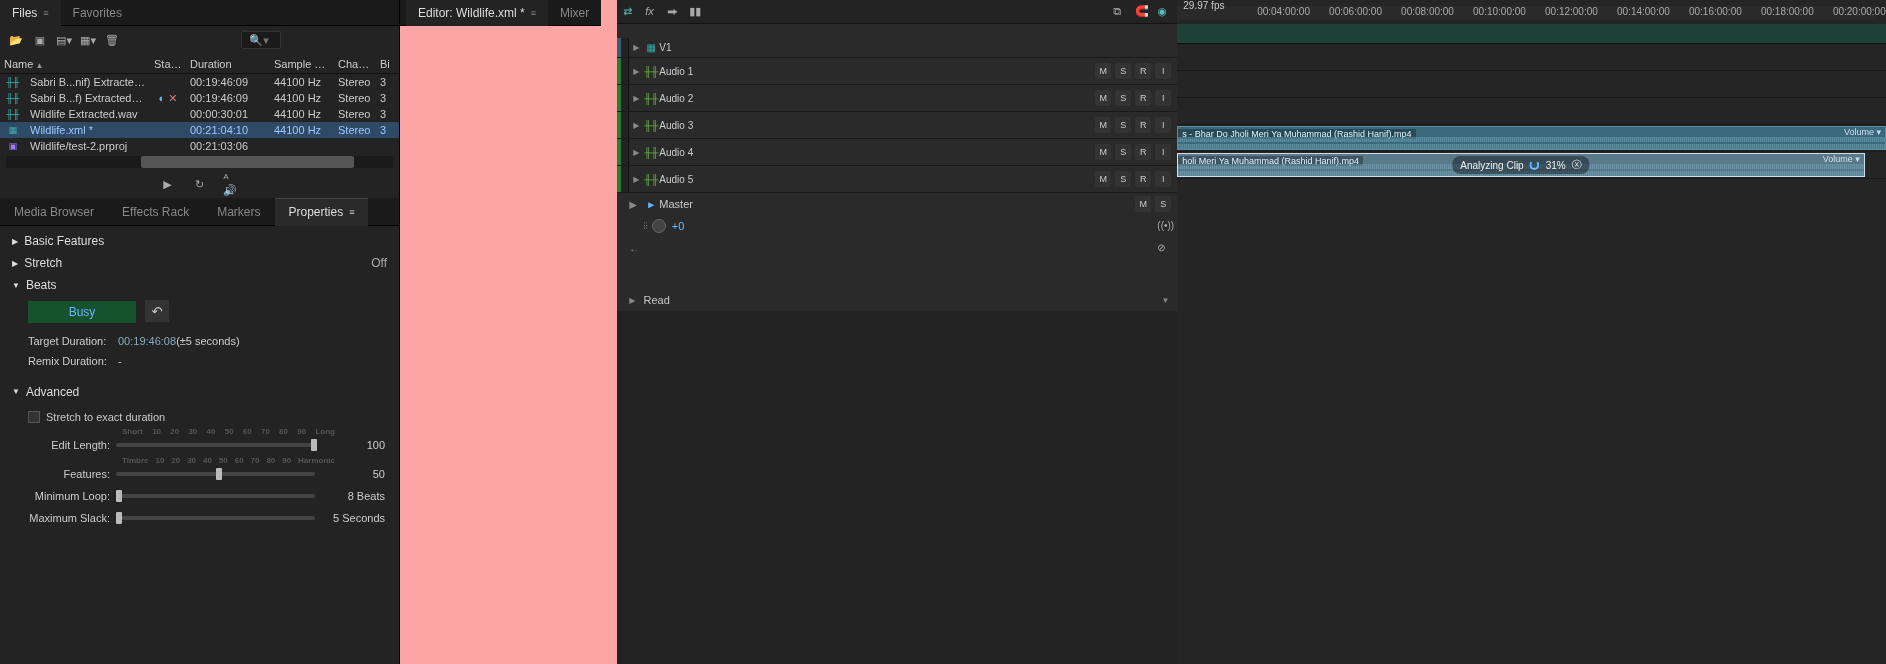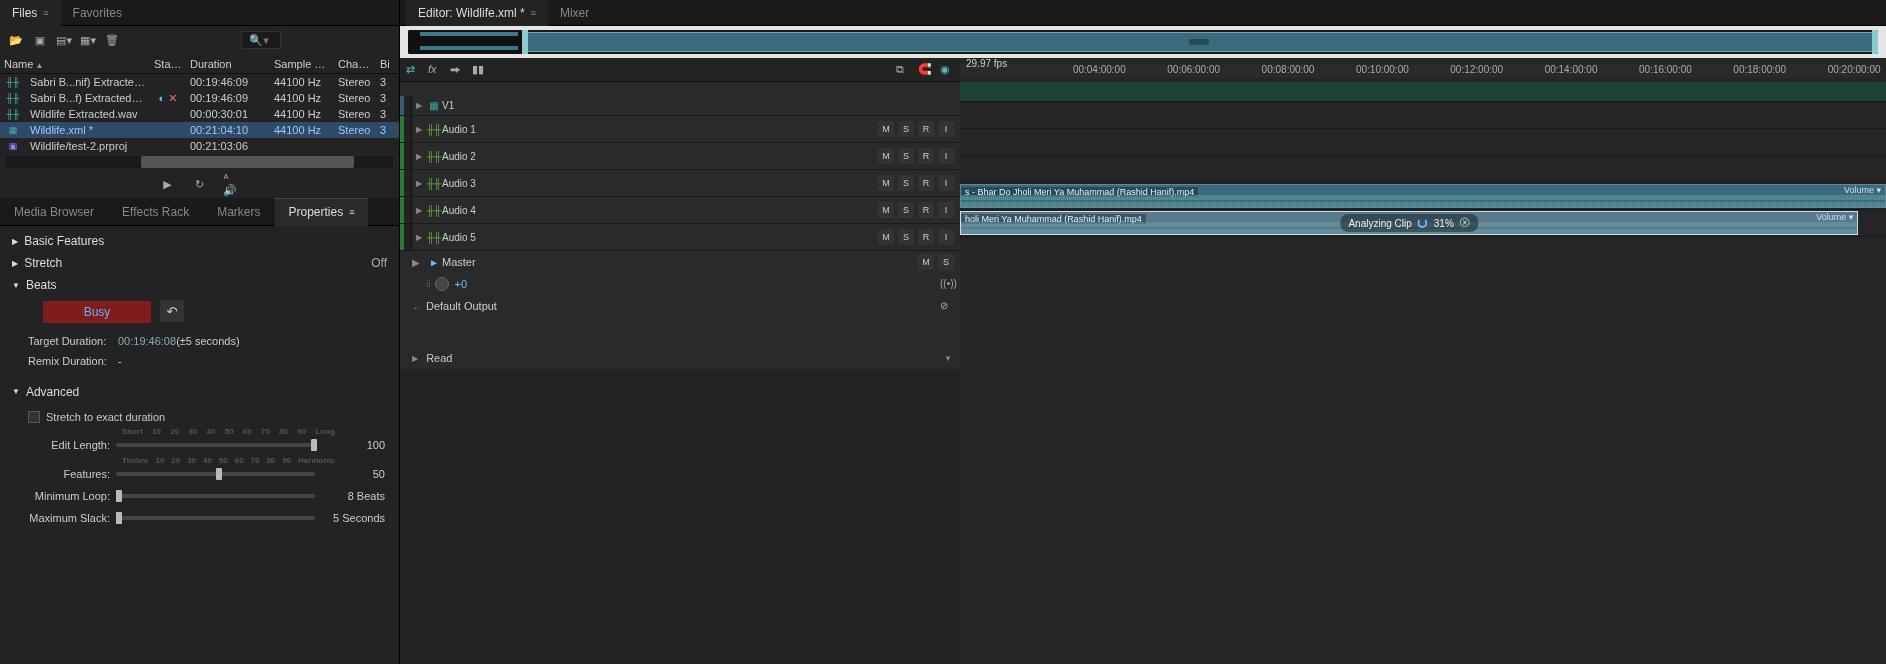--- a/index.html
+++ b/index.html
@@ -1,19 +1,19 @@
 <!DOCTYPE html>
 <html><head>
 <meta charset="utf-8">
 <style>
 * { margin: 0; padding: 0; box-sizing: border-box; font-family: "Segoe UI", Arial, sans-serif; }
 body { background: #1e1e1e; color: #c8c8c8; font-size: 11px; overflow: hidden; width: 1886px; height: 664px; }
 .app { display: flex; height: 100%; }
 .left-panel { width: 400px; background: #232323; display: flex; flex-direction: column; border-right: 1px solid #000; }
-.right-panel { flex: 1; background: #e5e5e5; display: flex; flex-direction: column; }
+.right-panel { flex: 1; background: #fca5a5; display: flex; }
 
 
 .tabs { display: flex; background: #1a1a1a; height: 26px; align-items: center; border-bottom: 1px solid #000; }
 .tab { padding: 0 12px; height: 26px; display: flex; align-items: center; color: #888; cursor: pointer; font-size: 12px; }
 .tab.active { color: #ddd; background: #232323; }
 .tab .menu-icon { margin-left: 6px; font-size: 9px; color: #888; }
 
 
 .toolbar { display: flex; align-items: center; padding: 4px 8px; gap: 10px; background: #232323; height: 28px; }
 .tool-group { display: flex; gap: 8px; }
@@ -46,21 +46,21 @@
 .lower-tab { padding: 0 14px; height: 28px; display: flex; align-items: center; color: #888; cursor: pointer; font-size: 12px; }
 .lower-tab.active { color: #ddd; background: #2a2a2a; border-top: 1px solid #444; }
 .lower-tab .menu-icon { margin-left: 6px; font-size: 9px; }
 
 
 .props { flex: 1; overflow: auto; background: #232323; padding: 4px; }
 .section-head { display: flex; align-items: center; padding: 4px 8px; font-size: 12px; color: #ddd; cursor: pointer; }
 .section-head .tri { margin-right: 6px; font-size: 8px; }
 .section-head .rval { margin-left: auto; color: #aaa; }
 .section-body { padding: 4px 10px 10px 24px; }
-.busy-btn { background: #7f1d1d; color: #6cb0ff; width: 108px; height: 22px; border: none; font-size: 12px; cursor: pointer; margin-left: 15px; }
+.busy-btn { background: #14532d; color: #6cb0ff; width: 108px; height: 22px; border: none; font-size: 12px; cursor: pointer; }
 .undo-btn { background: #333; color: #ccc; width: 24px; height: 22px; border: none; margin-left: 6px; cursor: pointer; }
 .prop-row { display: flex; padding: 4px 0; font-size: 11px; color: #ccc; }
 .prop-label { width: 90px; }
 .prop-value { color: #8ab; }
 .adv-row { display: flex; align-items: center; padding: 5px 0; font-size: 11px; }
 .adv-label { width: 88px; color: #ccc; text-align: right; padding-right: 6px; }
 .slider-track { flex: 1; height: 4px; background: #444; border-radius: 2px; position: relative; margin-right: 10px; }
 .slider-handle { position: absolute; width: 6px; height: 12px; background: #bbb; top: -4px; border-radius: 1px; }
 .adv-val { width: 60px; color: #ccc; text-align: right; }
 .checkbox-row { display: flex; align-items: center; padding: 4px 0; }
@@ -449,21 +449,20 @@
           </div>
           <div class="master-row">
             <span style="width:14px"></span>
             <span style="font-size:9px;color:#888;margin-right:4px">⫶⫶</span>
             <div class="pan-knob"></div>
             <span class="plus-text">+0</span>
             <span class="out-icon">((•))</span>
           </div>
           <div class="master-row">
             <span class="arrow">←</span>
-            <span class="mname">Default Output</span>
             <span class="out-icon">⊘</span>
           </div>
           <div class="read-row">
             <span class="tri">▶</span>
             <span class="rname">Read</span>
             <span class="dd">▼</span>
           </div>
         </div>
       </div>
 

